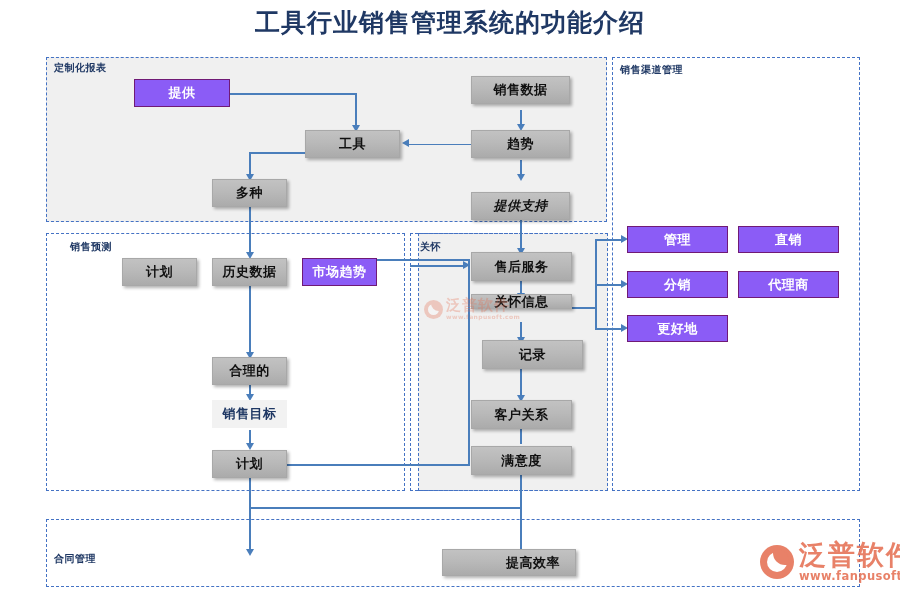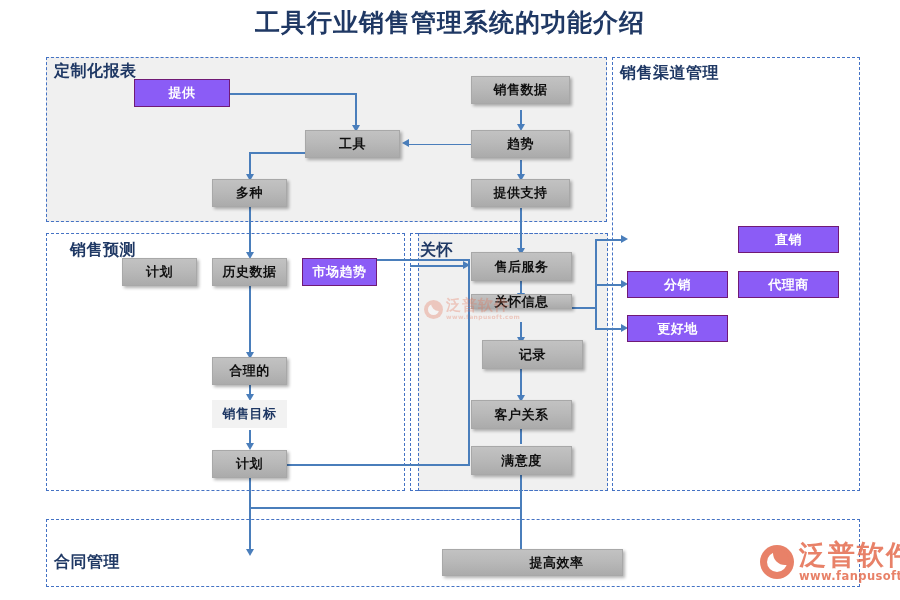--- a/index.html
+++ b/index.html
@@ -26,21 +26,21 @@
   .group{
     position:absolute;
     border:1.6px dashed #4472c4;
     box-sizing:border-box;
   }
   .group.filled{background:#f0f0f0;}
   .group.plain{background:#ffffff;}
   .group.transparent{background:transparent;}
   .group-label{
     position:absolute;
-    font-size:16px;font-weight:bold;
+    font-size:10px;font-weight:bold;
     color:#1f3864;
     white-space:nowrap;
     letter-spacing:0.5px;
   }
 
   
   .node{
     position:absolute;
     box-sizing:border-box;
     display:flex;align-items:center;justify-content:center;
@@ -220,42 +220,43 @@
   <div class="conn v" style="left:520.4px;top:507px;height:43px;"></div>
   <div class="arrow down" style="left:516.5px;top:549px;"></div>
 
   <div class="node blue" style="left:134px;top:79px;width:96px;height:28px;">提供</div>
   <div class="node gray" style="left:471px;top:76px;width:99px;height:28px;">销售数据</div>
 
   <div class="node gray" style="left:305px;top:130px;width:95px;height:28px;">工具</div>
   <div class="node gray" style="left:471px;top:130px;width:99px;height:28px;">趋势</div>
 
   <div class="node gray" style="left:212px;top:179px;width:75px;height:28px;">多种</div>
-  <div class="node gray" style="left:471px;top:179px;width:99px;height:28px;">提供支持</div>
+  <div class="node gray" style="left:471px;top:192px;width:99px;height:28px;font-style:italic;">提供支持</div>
 
   <div class="node gray" style="left:122px;top:258px;width:75px;height:28px;">计划</div>
   <div class="node gray" style="left:212px;top:258px;width:75px;height:28px;">历史数据</div>
   <div class="node blue" style="left:302px;top:258px;width:75px;height:28px;">市场趋势</div>
 
   <div class="node gray" style="left:212px;top:357px;width:75px;height:28px;">合理的</div>
   <div class="node pale" style="left:212px;top:400px;width:75px;height:28px;">销售目标</div>
   <div class="node gray" style="left:212px;top:450px;width:75px;height:28px;">计划</div>
 
   <div class="node gray" style="left:471px;top:252px;width:101px;height:29px;">售后服务</div>
   <div class="node gray" style="left:471px;top:294px;width:101px;height:15px;">关怀信息</div>
   <div class="node gray" style="left:471px;top:340px;width:101px;height:29px;margin-left:11px;">记录</div>
   <div class="node gray" style="left:471px;top:400px;width:101px;height:29px;">客户关系</div>
   <div class="node gray" style="left:471px;top:446px;width:101px;height:29px;">满意度</div>
 
+  <div class="node blue" style="left:627px;top:226px;width:101px;height:27px;">管理</div>
   <div class="node blue" style="left:738px;top:226px;width:101px;height:27px;">直销</div>
   <div class="node blue" style="left:627px;top:271px;width:101px;height:27px;">分销</div>
   <div class="node blue" style="left:738px;top:271px;width:101px;height:27px;">代理商</div>
   <div class="node blue" style="left:627px;top:315px;width:101px;height:27px;">更好地</div>
 
-  <div class="node gray" style="left:442px;top:549px;width:181px;height:27px;padding-left:48px;">提高效率</div>
+  <div class="node gray" style="left:442px;top:549px;width:134px;height:27px;padding-left:48px;">提高效率</div>
 
   <div class="wm-center" style="left:424px;top:298px;">
     <div class="wm-mark"></div>
     <div class="wm-text">
       <div class="wm-name">泛普软件</div>
       <div class="wm-url">www.fanpusoft.com</div>
     </div>
   </div>
 
   <div class="watermark" style="left:760px;top:541px;">

